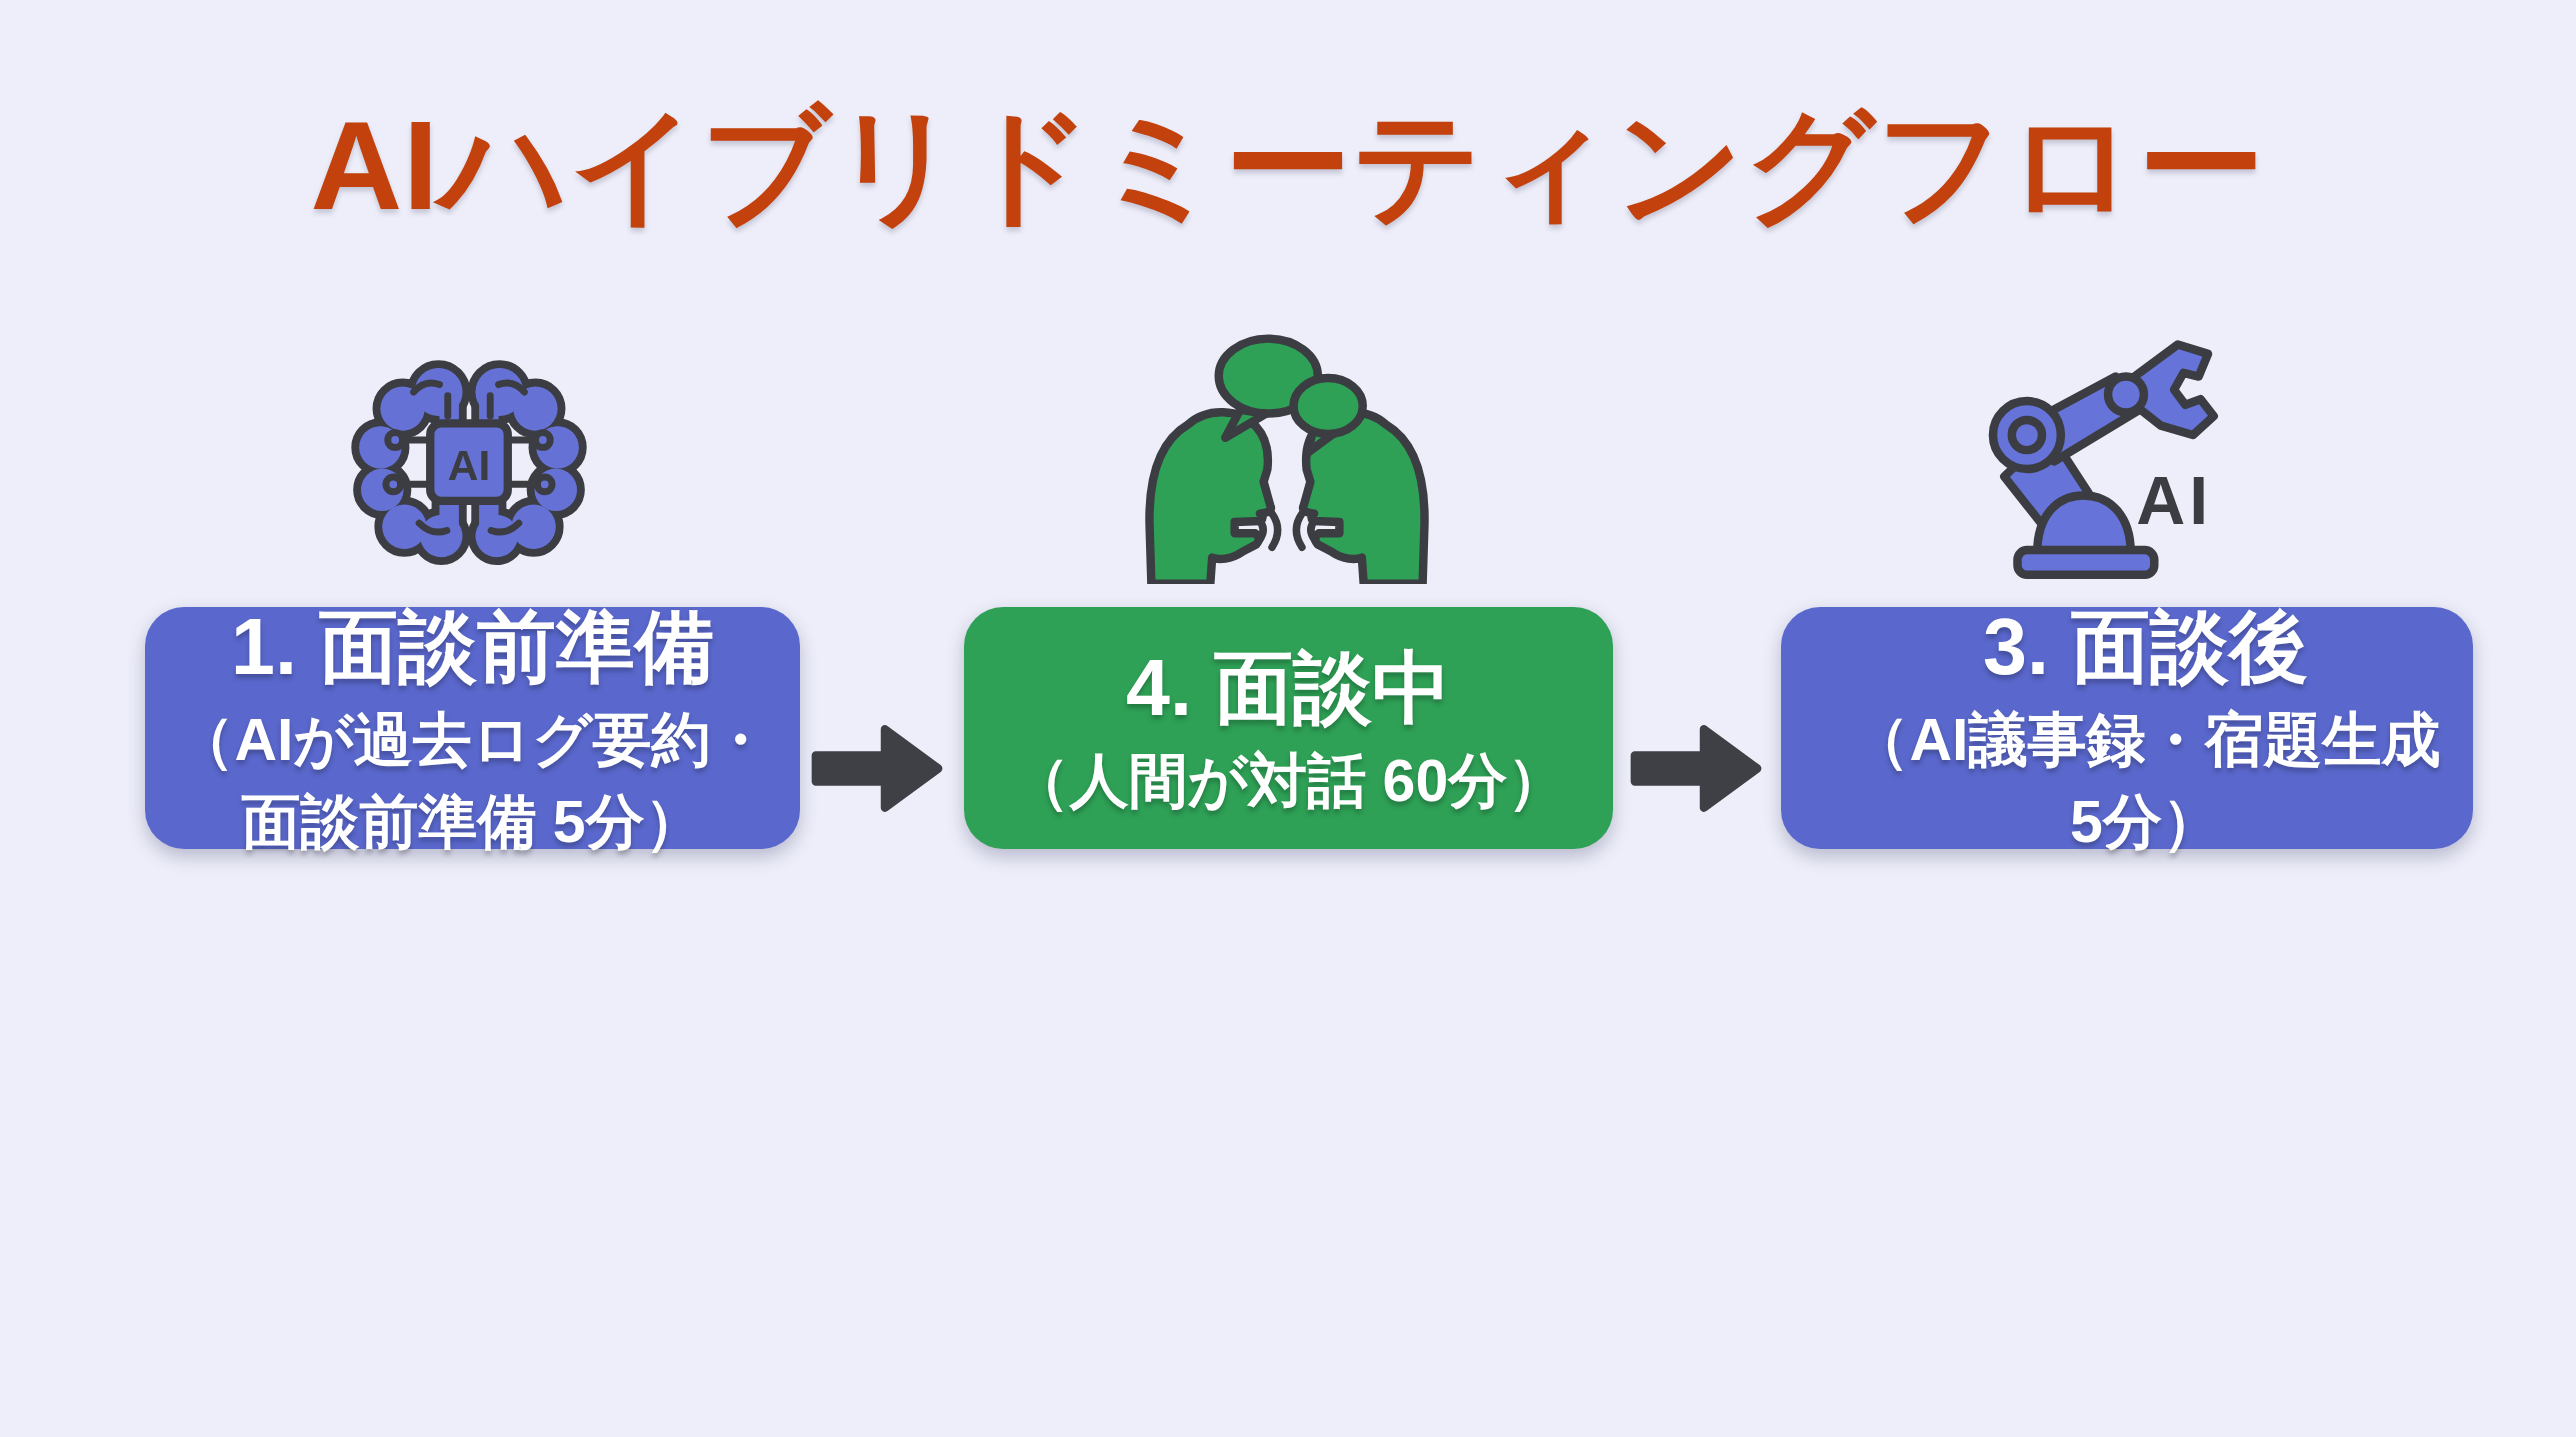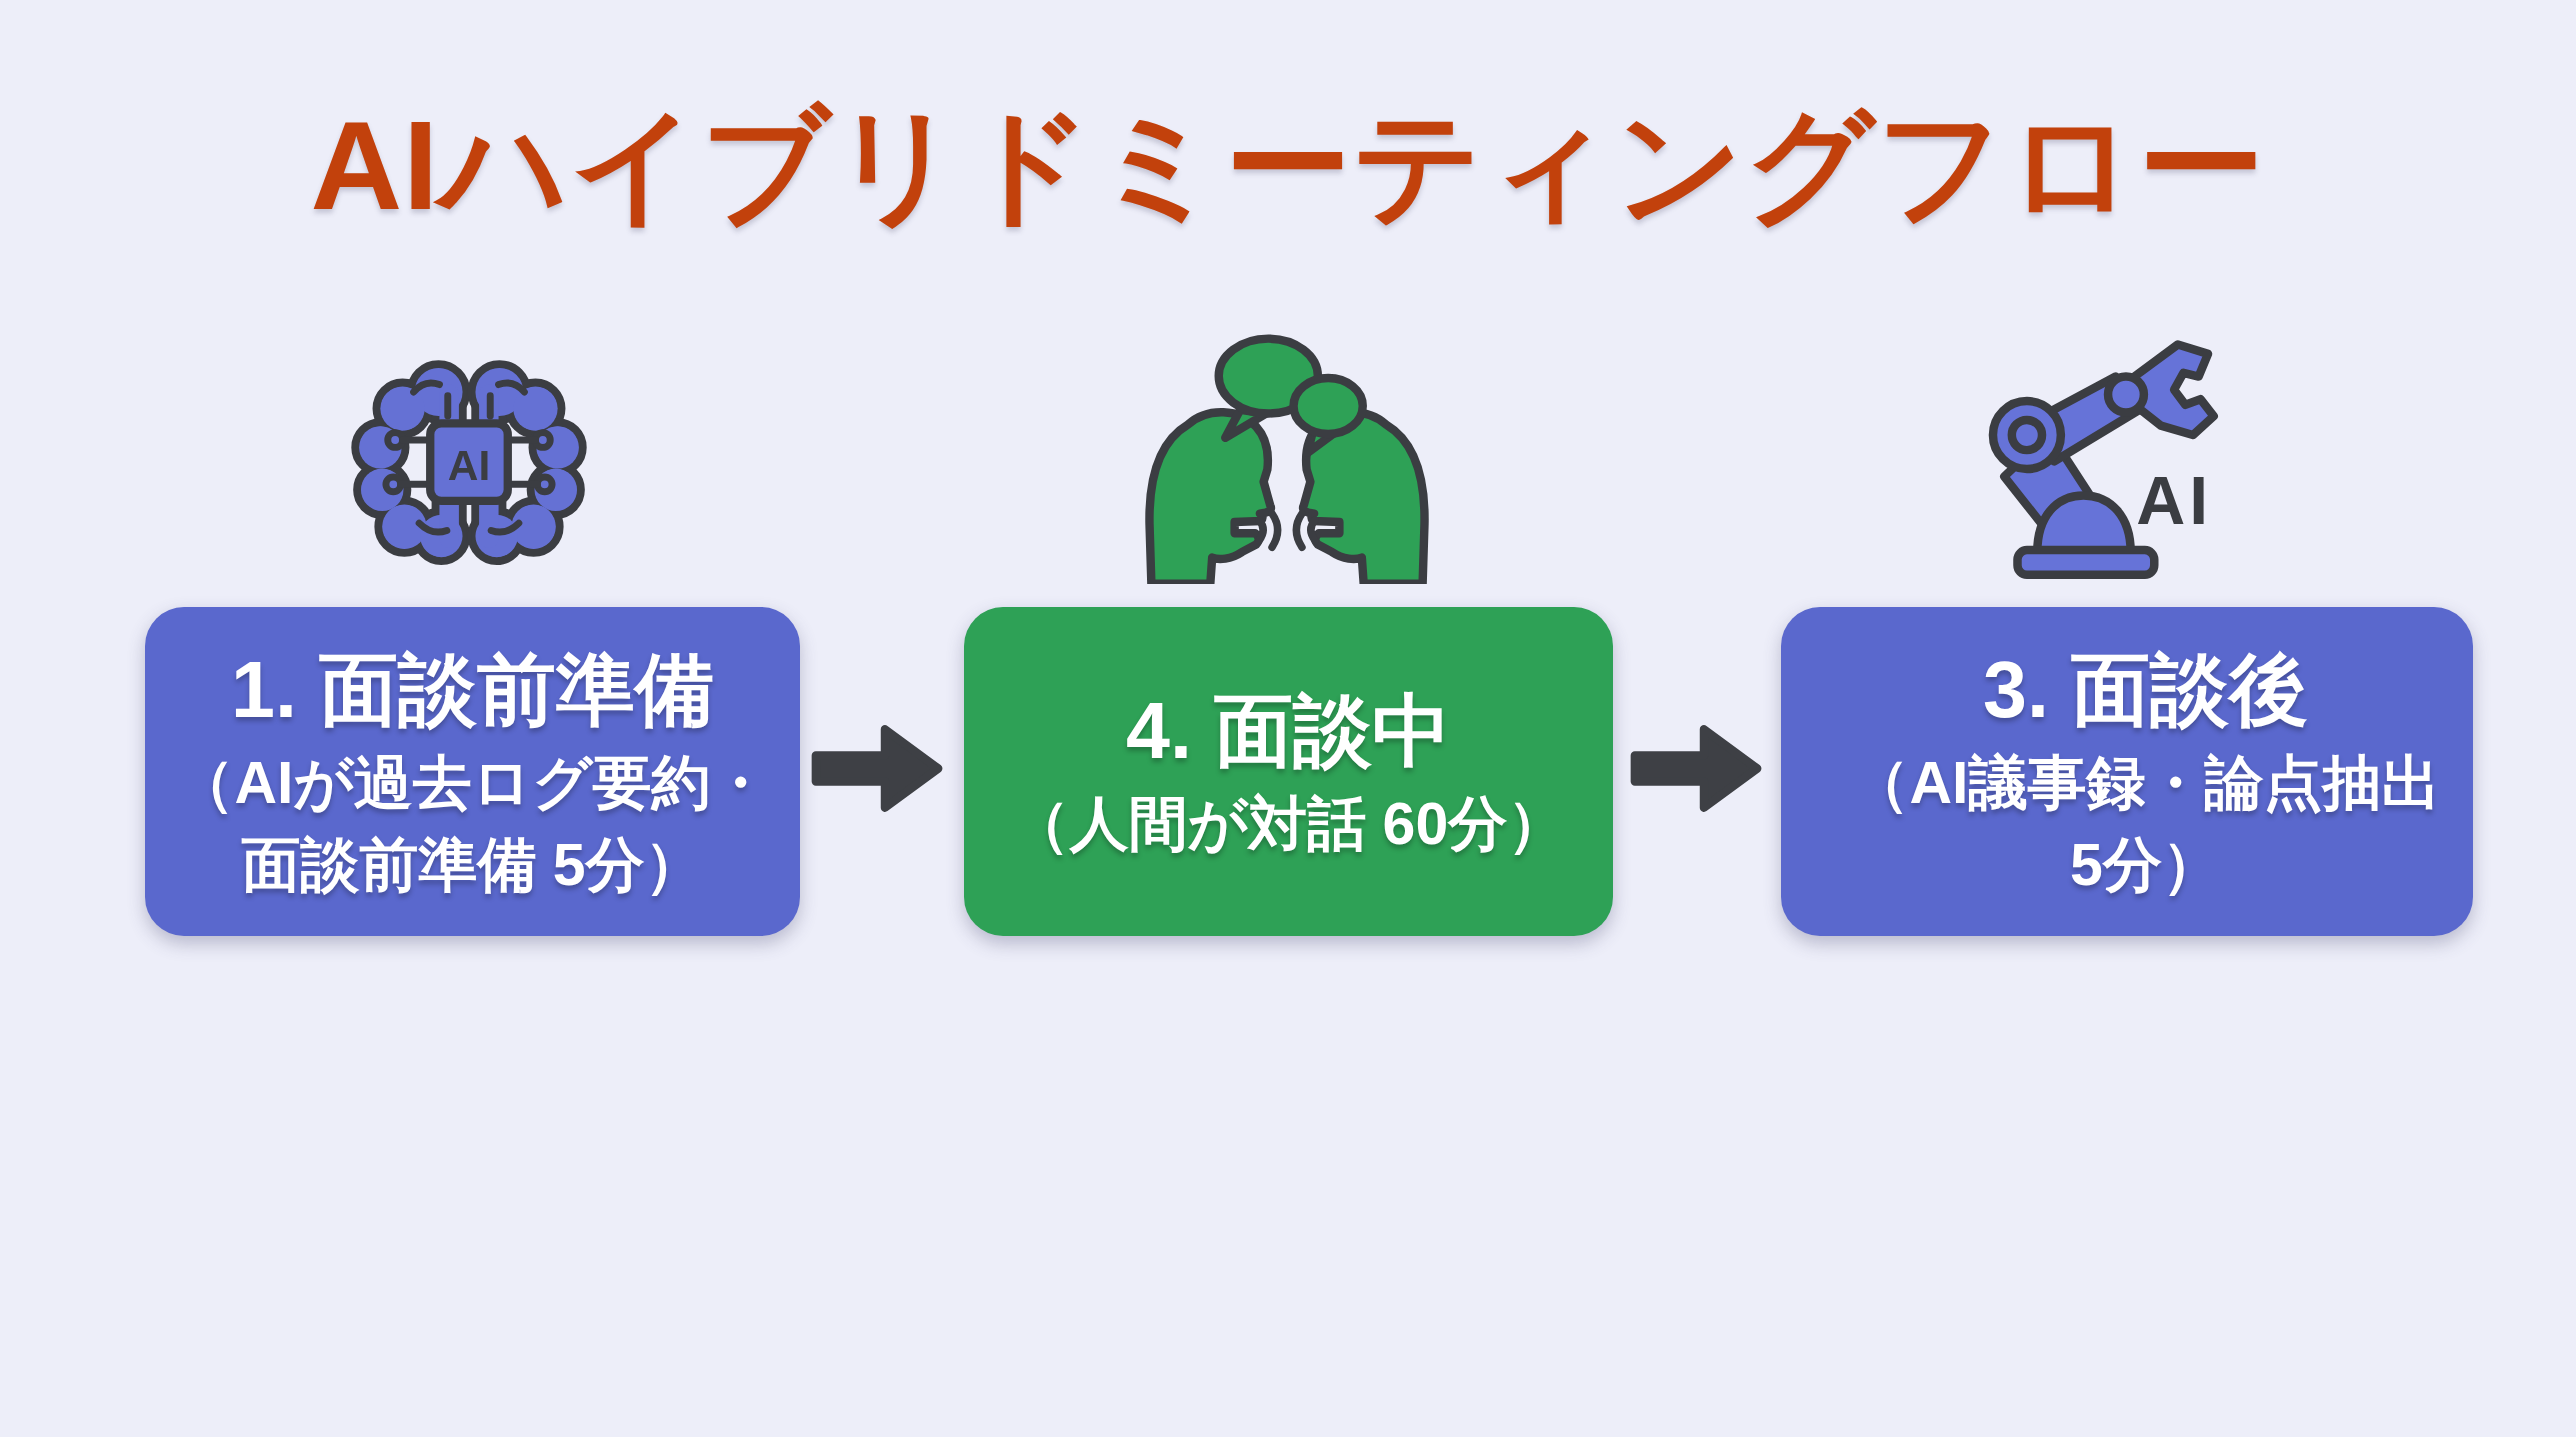--- a/index.html
+++ b/index.html
@@ -20,21 +20,21 @@
     letter-spacing:0.9px;
     color:#c2410c;
     text-shadow:0 3.7px 5.6px rgba(80,80,110,0.25);
     white-space:nowrap;
   }
   .icon{position:absolute;}
   .icon-brain{left:349px;top:344px;}
   .icon-heads{left:1128px;top:329px;}
   .icon-robot{left:1959px;top:333px;}
   .step-box{
-    position:absolute;top:607px;height:329px;
+    position:absolute;top:607px;height:242px;
     border-radius:39px;
     display:flex;flex-direction:column;justify-content:center;align-items:center;
     color:#ffffff;
     box-shadow:0 7.5px 17px rgba(70,70,110,0.30);
     text-align:center;
   }
   .box-purple{background:#5a68cd;}
   .box-green{background:#2ea156;}
   .box-1{left:145px;width:655px;}
   .box-2{left:964px;width:649px;}
@@ -176,21 +176,21 @@
     <div class="step-line">面談前準備 5分）</div>
   </div>
 
   <div class="step-box box-green box-2">
     <div class="step-heading">4. 面談中</div>
     <div class="step-line">（人間が対話 60分）</div>
   </div>
 
   <div class="step-box box-purple box-3">
     <div class="step-heading">3. 面談後</div>
-    <div class="step-line">（AI議事録・論点抽出</div>
+    <div class="step-line">（AI議事録・宿題生成</div>
     <div class="step-line">5分）</div>
   </div>
 
   <svg class="arrow arrow-1" width="133" height="99" viewBox="0 0 142 106">
     <polygon points="5,39 79,39 79,11 136,53 79,95 79,67 5,67" fill="#3e4045" stroke="#3e4045" stroke-width="9" stroke-linejoin="round"></polygon>
   </svg>
   <svg class="arrow arrow-2" width="133" height="99" viewBox="0 0 142 106">
     <polygon points="5,39 79,39 79,11 136,53 79,95 79,67 5,67" fill="#3e4045" stroke="#3e4045" stroke-width="9" stroke-linejoin="round"></polygon>
   </svg>
 

